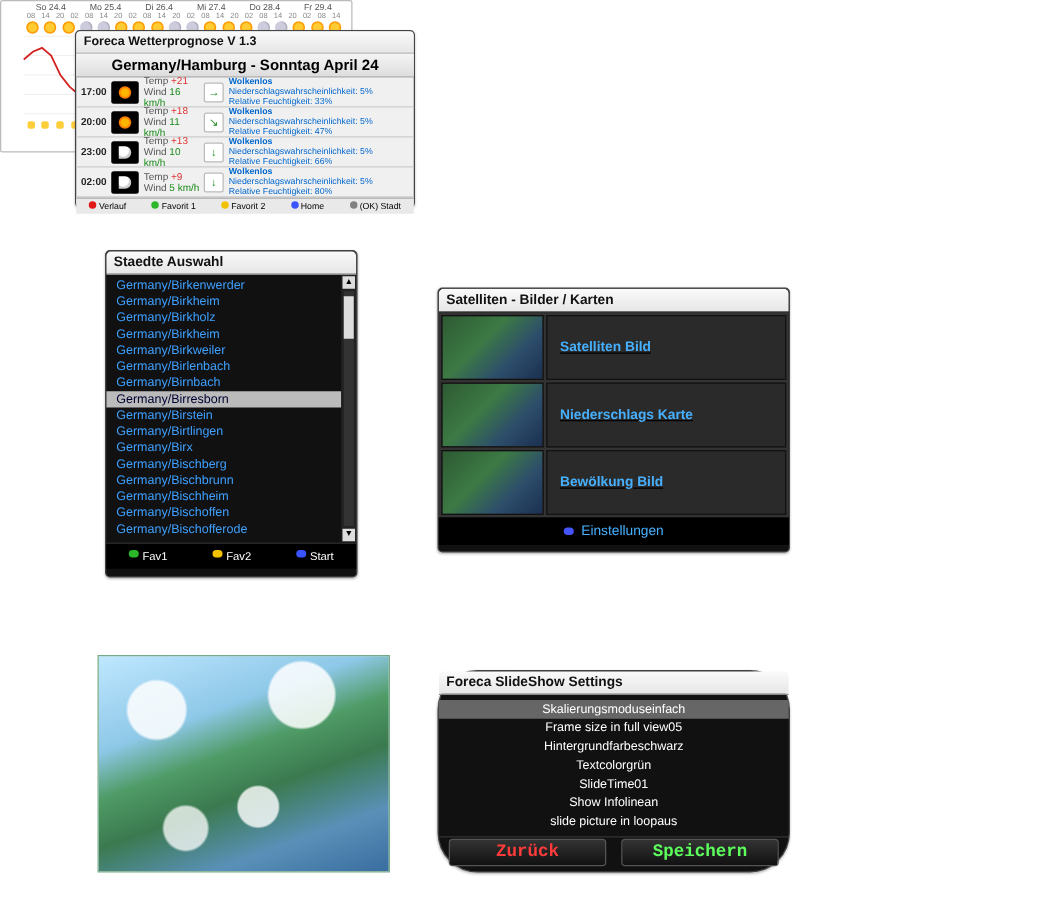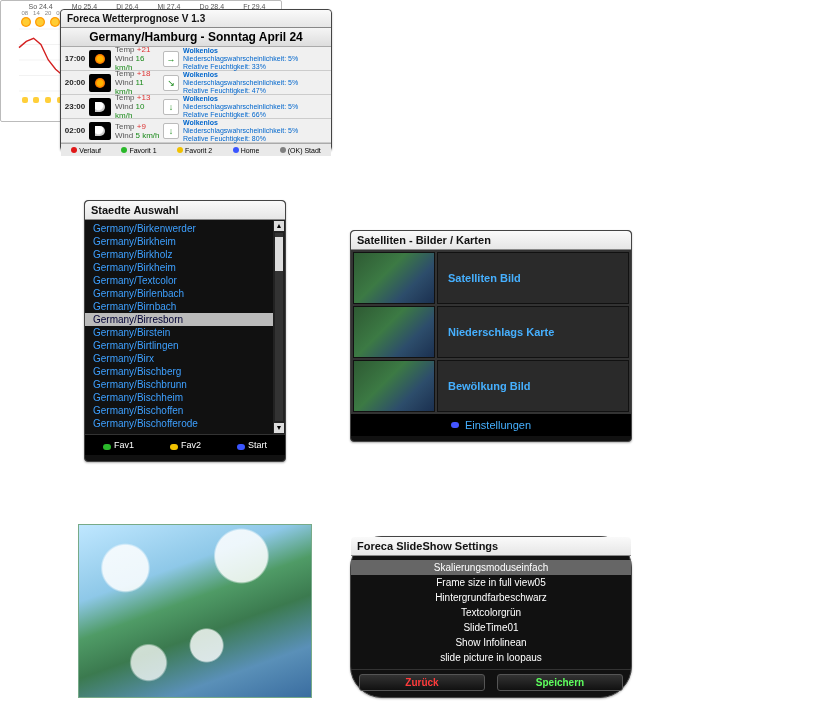--- a/index.html
+++ b/index.html
@@ -3,21 +3,21 @@
 <meta charset="utf-8">
 <style>
   html,body{margin:0;padding:0;background:#fff;font-family:Arial,Helvetica,sans-serif;font-size:11px;color:#000;}
   #stage{position:relative;width:840px;height:720px;}
 
   
   .panel{position:absolute;border:1px solid #444;background:#111;border-radius:4px;box-shadow:0 1px 2px rgba(0,0,0,.3);}
   .panel .titlebar{background:linear-gradient(#fafafa,#e6e6e6);border-bottom:1px solid #888;border-radius:4px 4px 0 0;font-weight:bold;font-size:11px;color:#111;padding:3px 6px;}
 
   
-  #forecast{left:60px;top:9px;width:270px;height:140px;background:#f0f0f0;}
+  #forecast{left:60px;top:24px;width:270px;height:140px;background:#f0f0f0;}
   #forecast .titlebar{font-size:10px;}
   #forecast .subhdr{background:linear-gradient(#f5f5f5,#ddd);border-bottom:1px solid #aaa;text-align:center;font-size:12px;font-weight:bold;padding:2px 0;}
   #forecast .rows{}
   #forecast .row{display:flex;align-items:center;border-bottom:1px solid #ccc;height:23px;font-size:8px;}
   #forecast .row .time{width:28px;text-align:center;font-weight:bold;color:#222;}
   #forecast .row .ic{width:22px;height:18px;background:#000;border-radius:2px;display:flex;align-items:center;justify-content:center;}
   #forecast .row .ic.sun::after{content:"";width:10px;height:10px;background:radial-gradient(circle,#ffb400 40%,#ff7a00 60%);border-radius:50%;}
   #forecast .row .ic.moon::after{content:"";width:10px;height:10px;background:radial-gradient(circle at 35% 35%,#fff 45%,#ccc 60%);border-radius:0 50% 50% 0;}
   #forecast .row .tw{width:48px;padding-left:4px;line-height:9px;}
   #forecast .row .tw .l{color:#555;}
@@ -46,46 +46,46 @@
   #cities{left:84px;top:200px;width:200px;height:260px;}
   #cities .list{height:214px;overflow:hidden;display:flex;}
   #cities ul{list-style:none;margin:0;padding:2px 0;flex:1;}
   #cities li{color:#3ea0ff;font-size:10px;padding:1px 8px;cursor:pointer;}
   #cities li.sel{background:#bbb;color:#003;}
   #cities .sb{width:12px;background:#222;display:flex;flex-direction:column;align-items:center;}
   #cities .sb .btn{width:10px;height:10px;background:#ddd;margin:1px 0;font-size:7px;line-height:10px;text-align:center;}
   #cities .sb .track{flex:1;width:8px;background:#333;margin:1px 0;position:relative;}
   #cities .sb .thumb{position:absolute;top:4px;left:0;width:8px;height:34px;background:#ddd;}
   #cities .foot{display:flex;justify-content:space-around;align-items:center;background:#000;border-top:1px solid #333;height:20px;font-size:9px;color:#fff;}
-  #cities .foot .pill{display:flex;align-items:flex-end;gap:3px;}
+  #cities .foot .pill{display:flex;align-items:flex-start;gap:3px;}
   #cities .foot .c{width:8px;height:6px;border-radius:3px;}
 
   
   #sat{left:350px;top:230px;width:280px;height:210px;}
-  #sat .grid{background:#333;height:160px;display:grid;grid-template-columns:82px 1fr;grid-auto-rows:1fr;gap:2px;padding:2px;}
+  #sat .grid{background:#333;height:160px;display:grid;grid-template-columns:82px 1fr;grid-auto-rows:1fr;gap:2px;padding:2px;text-decoration:underline;}
   #sat .thumb{background:linear-gradient(135deg,#2e5a33 0%,#3c7a44 40%,#2d4d6b 70%,#1b3050 100%);border:1px solid #111;}
   #sat .lbl{display:flex;align-items:center;padding-left:10px;color:#46b0ff;font-weight:bold;font-size:11px;border:1px solid #111;background:#2a2a2a;}
   #sat .foot{height:22px;background:#000;display:flex;align-items:center;justify-content:center;gap:6px;color:#46b0ff;font-size:11px;}
   #sat .foot .bullet{width:8px;height:6px;border-radius:3px;background:#4455ff;}
 
   
   #map{position:absolute;left:78px;top:524px;width:232px;height:172px;border:1px solid #7a8;background:
       radial-gradient(circle at 20% 25%,rgba(255,255,255,.85) 0 10%,transparent 11%),
       radial-gradient(circle at 70% 18%,rgba(255,255,255,.85) 0 12%,transparent 13%),
       radial-gradient(circle at 55% 70%,rgba(255,255,255,.8) 0 9%,transparent 10%),
       radial-gradient(circle at 30% 80%,rgba(255,255,255,.75) 0 8%,transparent 9%),
       linear-gradient(160deg,#bfe7ff 0%,#8ec8e8 30%,#4f9b66 45%,#3b7a4f 60%,#5a90b8 80%,#3a6da0 100%);}
 
   
   #settings{left:350px;top:536px;width:280px;height:160px;border-radius:32px;}
   #settings .body{padding:4px 0;}
   #settings .row{display:flex;justify-content:center;align-items:center;padding:2px 12px;color:#fff;font-size:10px;}
   #settings .row.sel{background:#666;}
   #settings .foot{display:flex;justify-content:space-around;align-items:center;border-top:1px solid #333;height:24px;padding:0 8px;gap:12px;}
-  #settings .foot .btn{flex:1;text-align:center;background:linear-gradient(#333,#111);border:1px solid #555;border-radius:3px;padding:2px 12px;font-size:10px;font-weight:bold;}
+  #settings .foot .btn{flex:1;text-align:center;background:linear-gradient(#333,#111);border:1px solid #555;border-radius:3px;padding:2px 12px;font-size:14px;font-weight:bold;font-family:Liberation Mono, monospace;}
   #settings .foot .btn.back{color:#ff3b3b;}
   #settings .foot .btn.save{color:#5dff5d;}
 </style>
 </head>
 <body>
 
 <div id="stage">
 
   <div id="forecast" class="panel">
     <div class="titlebar">Foreca Wetterprognose V 1.3</div>
@@ -250,21 +250,21 @@
   </div>
 
   <div id="cities" class="panel">
     <div class="titlebar">Staedte Auswahl</div>
     <div class="list">
       <ul>
           <li>Germany/Birkenwerder</li>
           <li>Germany/Birkheim</li>
           <li>Germany/Birkholz</li>
           <li>Germany/Birkheim</li>
-          <li>Germany/Textcolor</li>
+          <li>Germany/Birkweiler</li>
           <li>Germany/Birlenbach</li>
           <li>Germany/Birnbach</li>
           <li class="sel">Germany/Birresborn</li>
           <li>Germany/Birstein</li>
           <li>Germany/Birtlingen</li>
           <li>Germany/Birx</li>
           <li>Germany/Bischberg</li>
           <li>Germany/Bischbrunn</li>
           <li>Germany/Bischheim</li>
           <li>Germany/Bischoffen</li>

